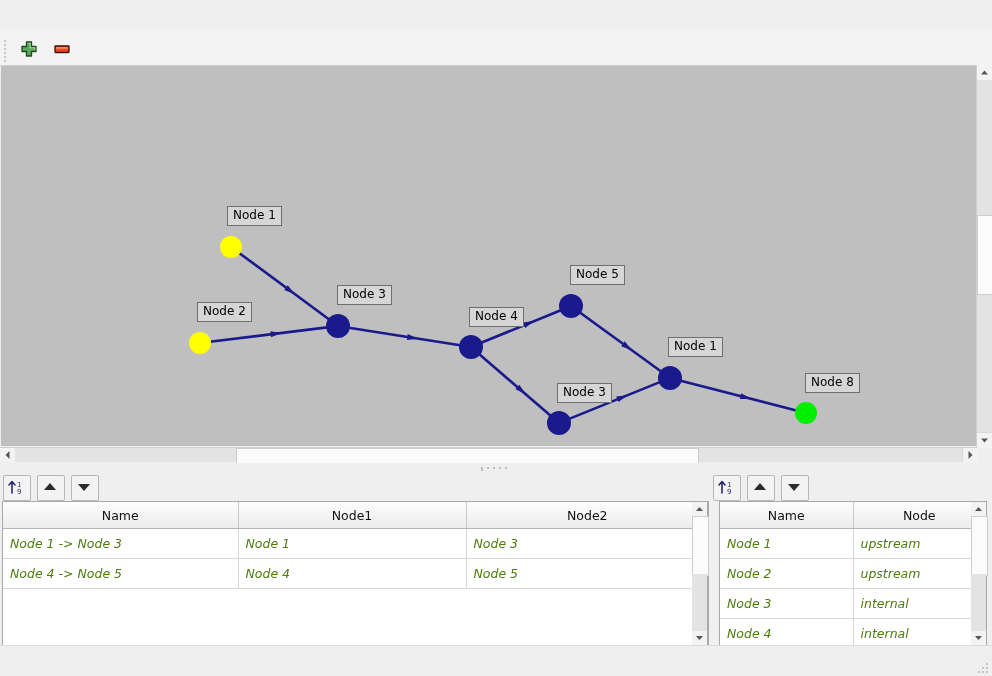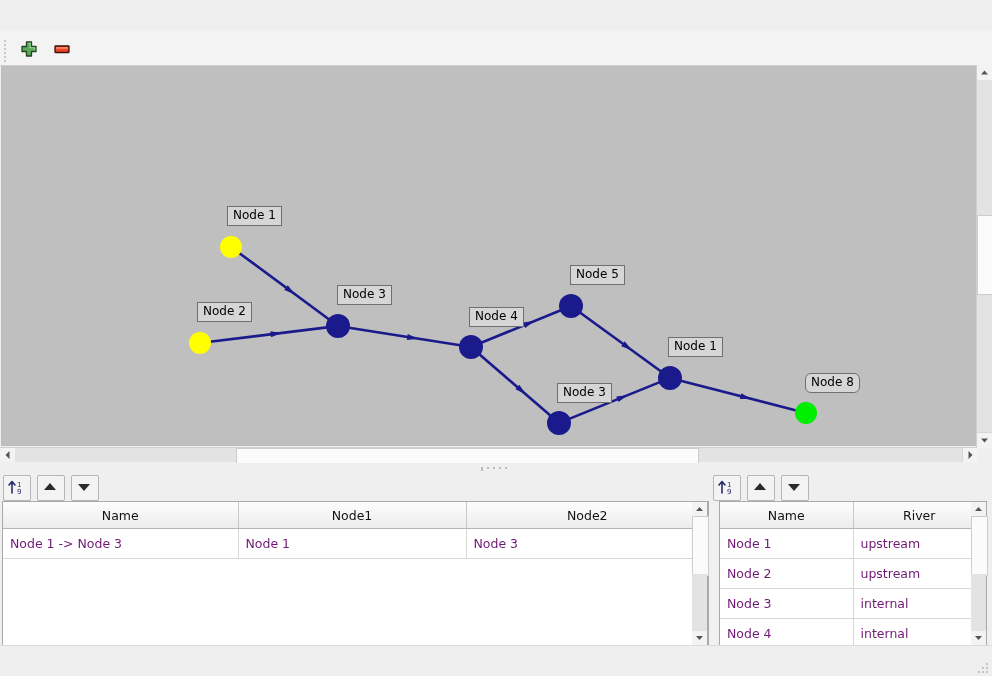--- a/index.html
+++ b/index.html
@@ -89,21 +89,21 @@
   .tbl-right .tbl-box{width:265px;height:143px;}
   table.grid{border-collapse:collapse;width:100%;table-layout:fixed;}
   table.grid th{
     height:24px;background:linear-gradient(#fdfdfd,#ececec);
     border-right:1px solid #c8c8c8;border-bottom:1px solid #b5b5b5;
     font-weight:normal;font-size:12.5px;text-align:center;color:#111;
   }
   table.grid th:last-child{border-right:none;}
   table.grid td{
     height:29px;border-right:1px solid #d7d7d7;border-bottom:1px solid #d7d7d7;
-    padding:0 0 0 7px;font-size:12.5px;color:#701a75;white-space:nowrap;overflow:hidden;
+    padding:0 0 0 7px;font-size:12.5px;color:#4d7c0f;white-space:nowrap;overflow:hidden;font-style:italic;
   }
   table.grid td:last-child{border-right:none;}
   .tbl-vscroll{
     position:absolute;top:28px;width:15px;height:143px;background:#f0f0f0;
     border:1px solid #a9a9a9;border-left:none;
   }
   .tbl-left .tbl-vscroll{left:692px;}
   .tbl-right .tbl-vscroll{left:252px;}
   .tbl-right-sideScroll{
     position:absolute;left:0px;top:28px;width:8px;height:143px;background:#f0f0f0;
@@ -176,21 +176,21 @@
           <circle cx="805" cy="347" r="11" fill="#00ee00"></circle>
         </svg>
       <div id="graph-labels">
           <div class="nlabel" style="left: 226px; top: 140px;">Node 1</div>
           <div class="nlabel" style="left: 196px; top: 236px;">Node 2</div>
           <div class="nlabel" style="left: 336px; top: 219px;">Node 3</div>
           <div class="nlabel" style="left: 468px; top: 241px;">Node 4</div>
           <div class="nlabel" style="left: 569px; top: 199px;">Node 5</div>
           <div class="nlabel" style="left: 556px; top: 317px;">Node 3</div>
           <div class="nlabel" style="left: 667px; top: 271px;">Node 1</div>
-          <div class="nlabel" style="left: 804px; top: 307px; border-radius: 6px;">Node 8</div>
+          <div class="nlabel" style="left: 804px; top: 307px;">Node 8</div>
         </div>
     </div>
 
     <div class="vscroll">
       <div class="sb-btn" style="left:0;top:0;width:15px;height:15px;border-bottom:1px solid #d7d7d7;">
         <svg width="15" height="15" viewBox="0 0 15 15">
             <path d="M4 9.5 L7.5 5.5 L11 9.5 z" fill="#555"></path>
           </svg>
       </div>
       <div class="sb-track" style="left:0;top:15px;width:15px;height:352px;"></div>
@@ -263,20 +263,25 @@
               <th>Node1</th>
               <th>Node2</th>
             </tr>
           </thead>
         <tbody id="branch-body">
             <tr>
               <td>Node 1 -&gt; Node 3</td>
               <td>Node 1</td>
               <td>Node 3</td>
             </tr>
+            <tr>
+              <td>Node 4 -&gt; Node 5</td>
+              <td>Node 4</td>
+              <td>Node 5</td>
+            </tr>
           </tbody>
       </table>
     </div>
 
     <div class="tbl-vscroll">
       <div class="sb-btn" style="left:0;top:0;width:15px;height:14px;">
         <svg width="15" height="14" viewBox="0 0 15 14">
             <path d="M4 9 L7.5 5 L11 9 z" fill="#555"></path>
           </svg>
       </div>
@@ -315,21 +320,21 @@
 
     <div class="tbl-box" style="left:10px;">
       <table class="grid">
         <colgroup>
             <col style="width:133px">
             <col>
           </colgroup>
         <thead>
             <tr id="node-head">
               <th>Name</th>
-              <th>River</th>
+              <th>Node</th>
             </tr>
           </thead>
         <tbody id="node-body">
             <tr>
               <td>Node 1</td>
               <td>upstream</td>
             </tr>
             <tr>
               <td>Node 2</td>
               <td>upstream</td>

